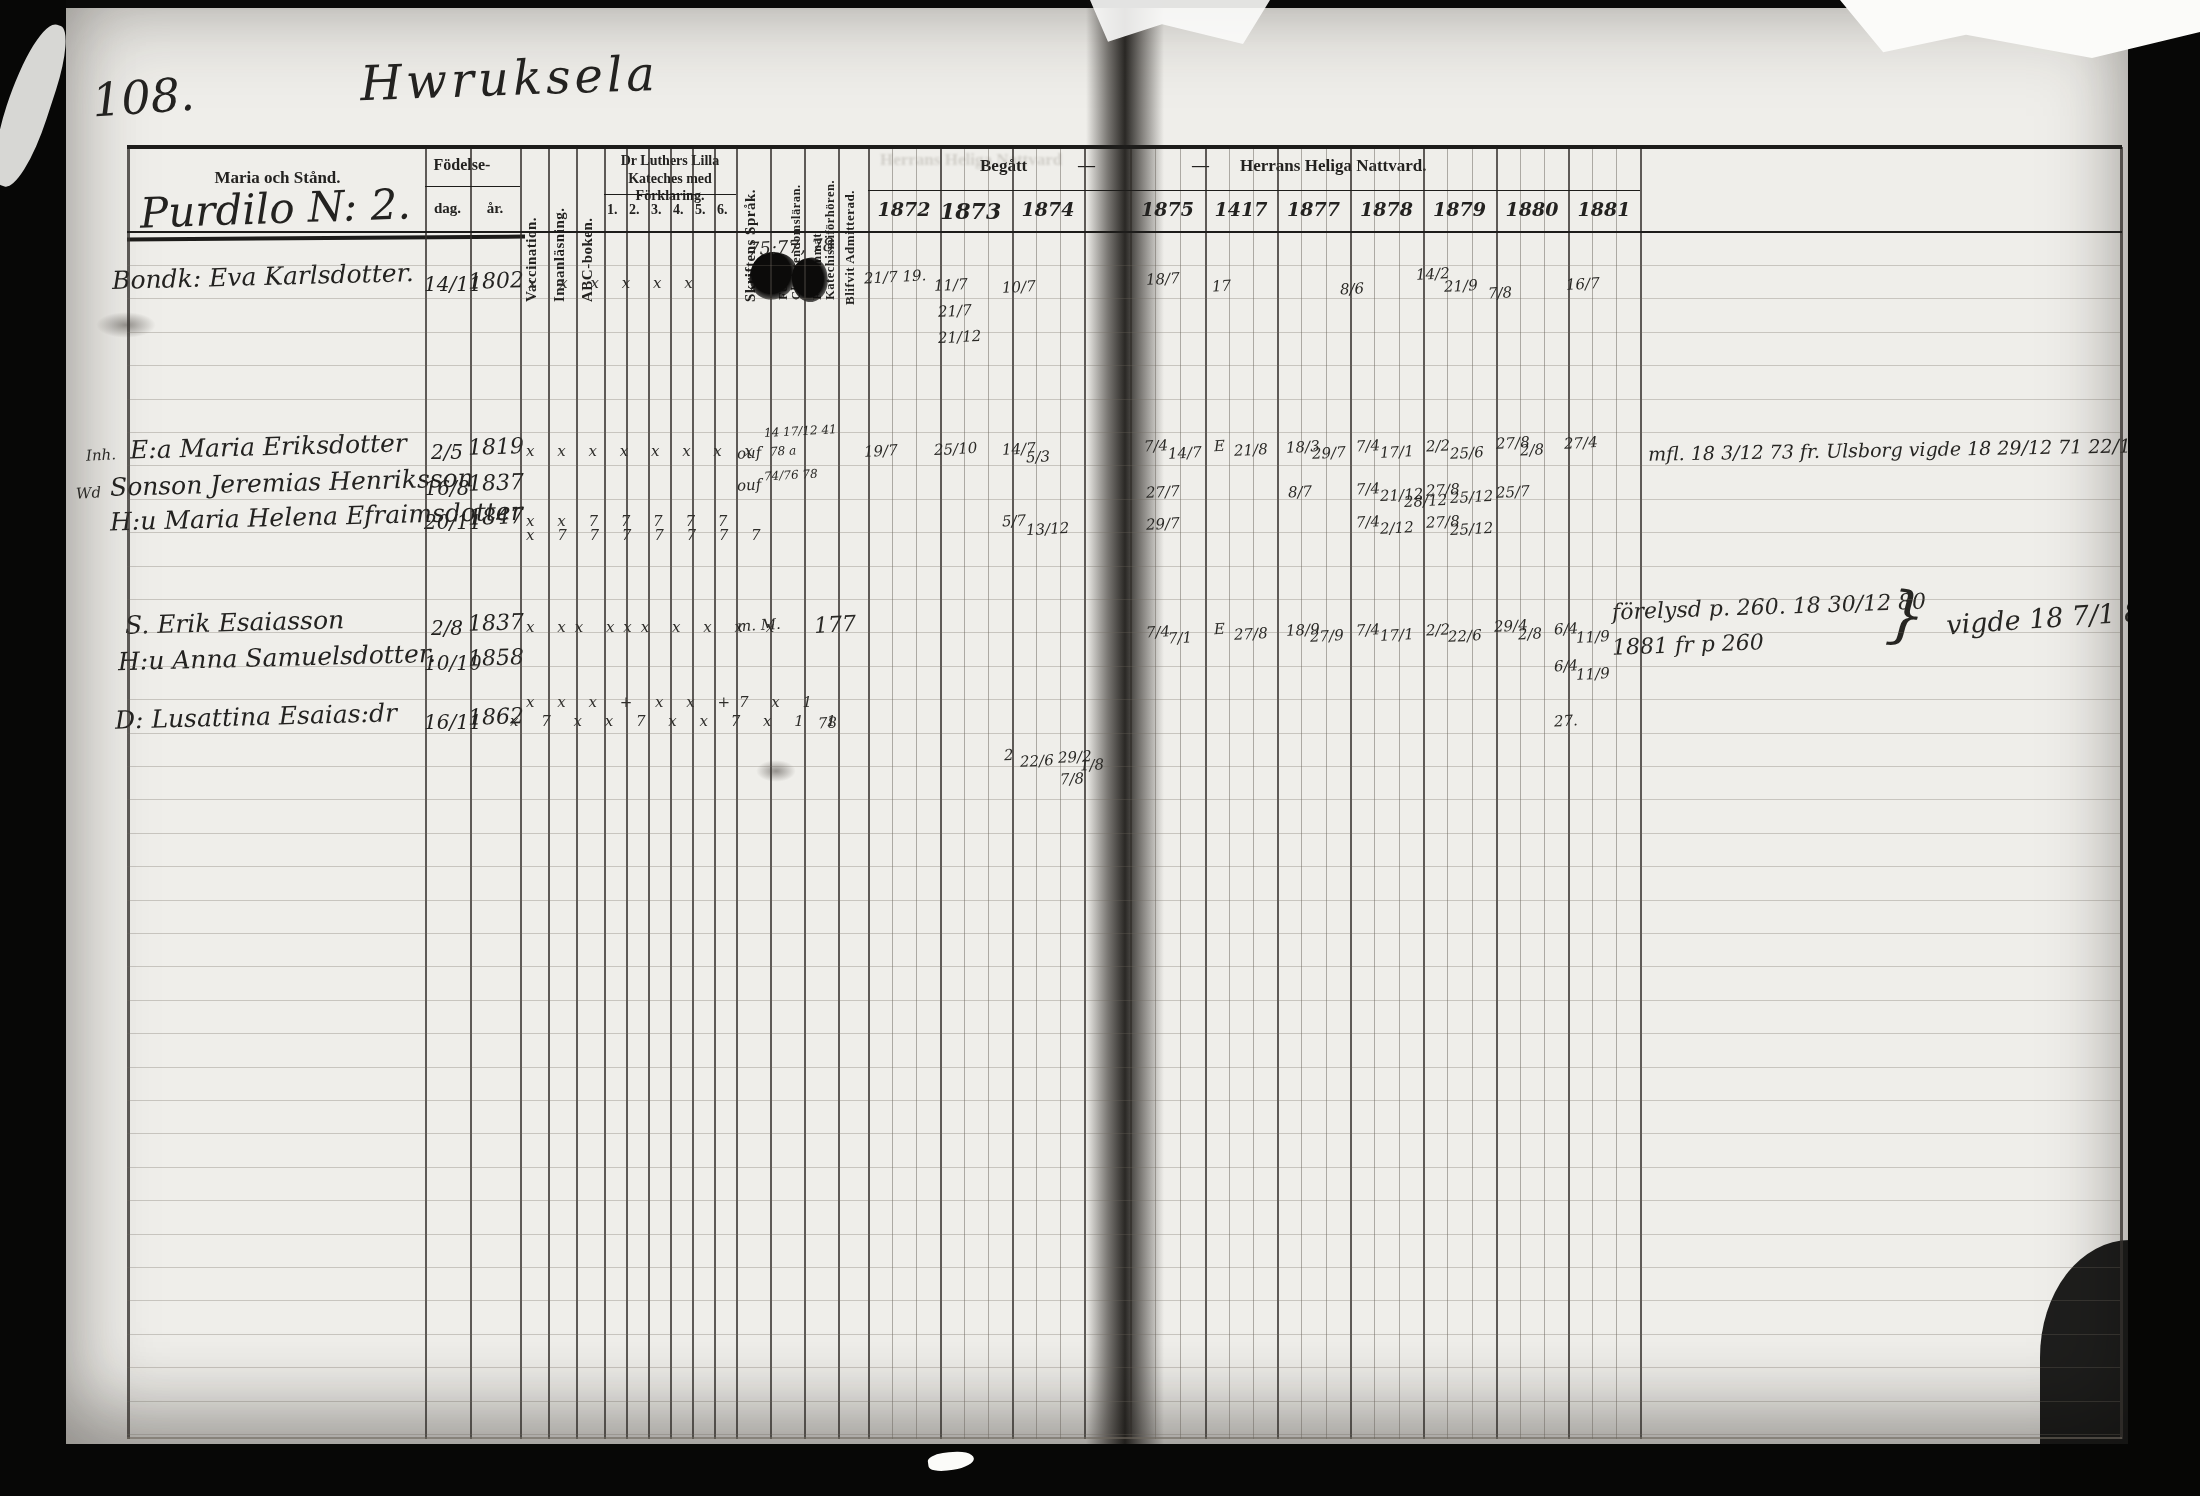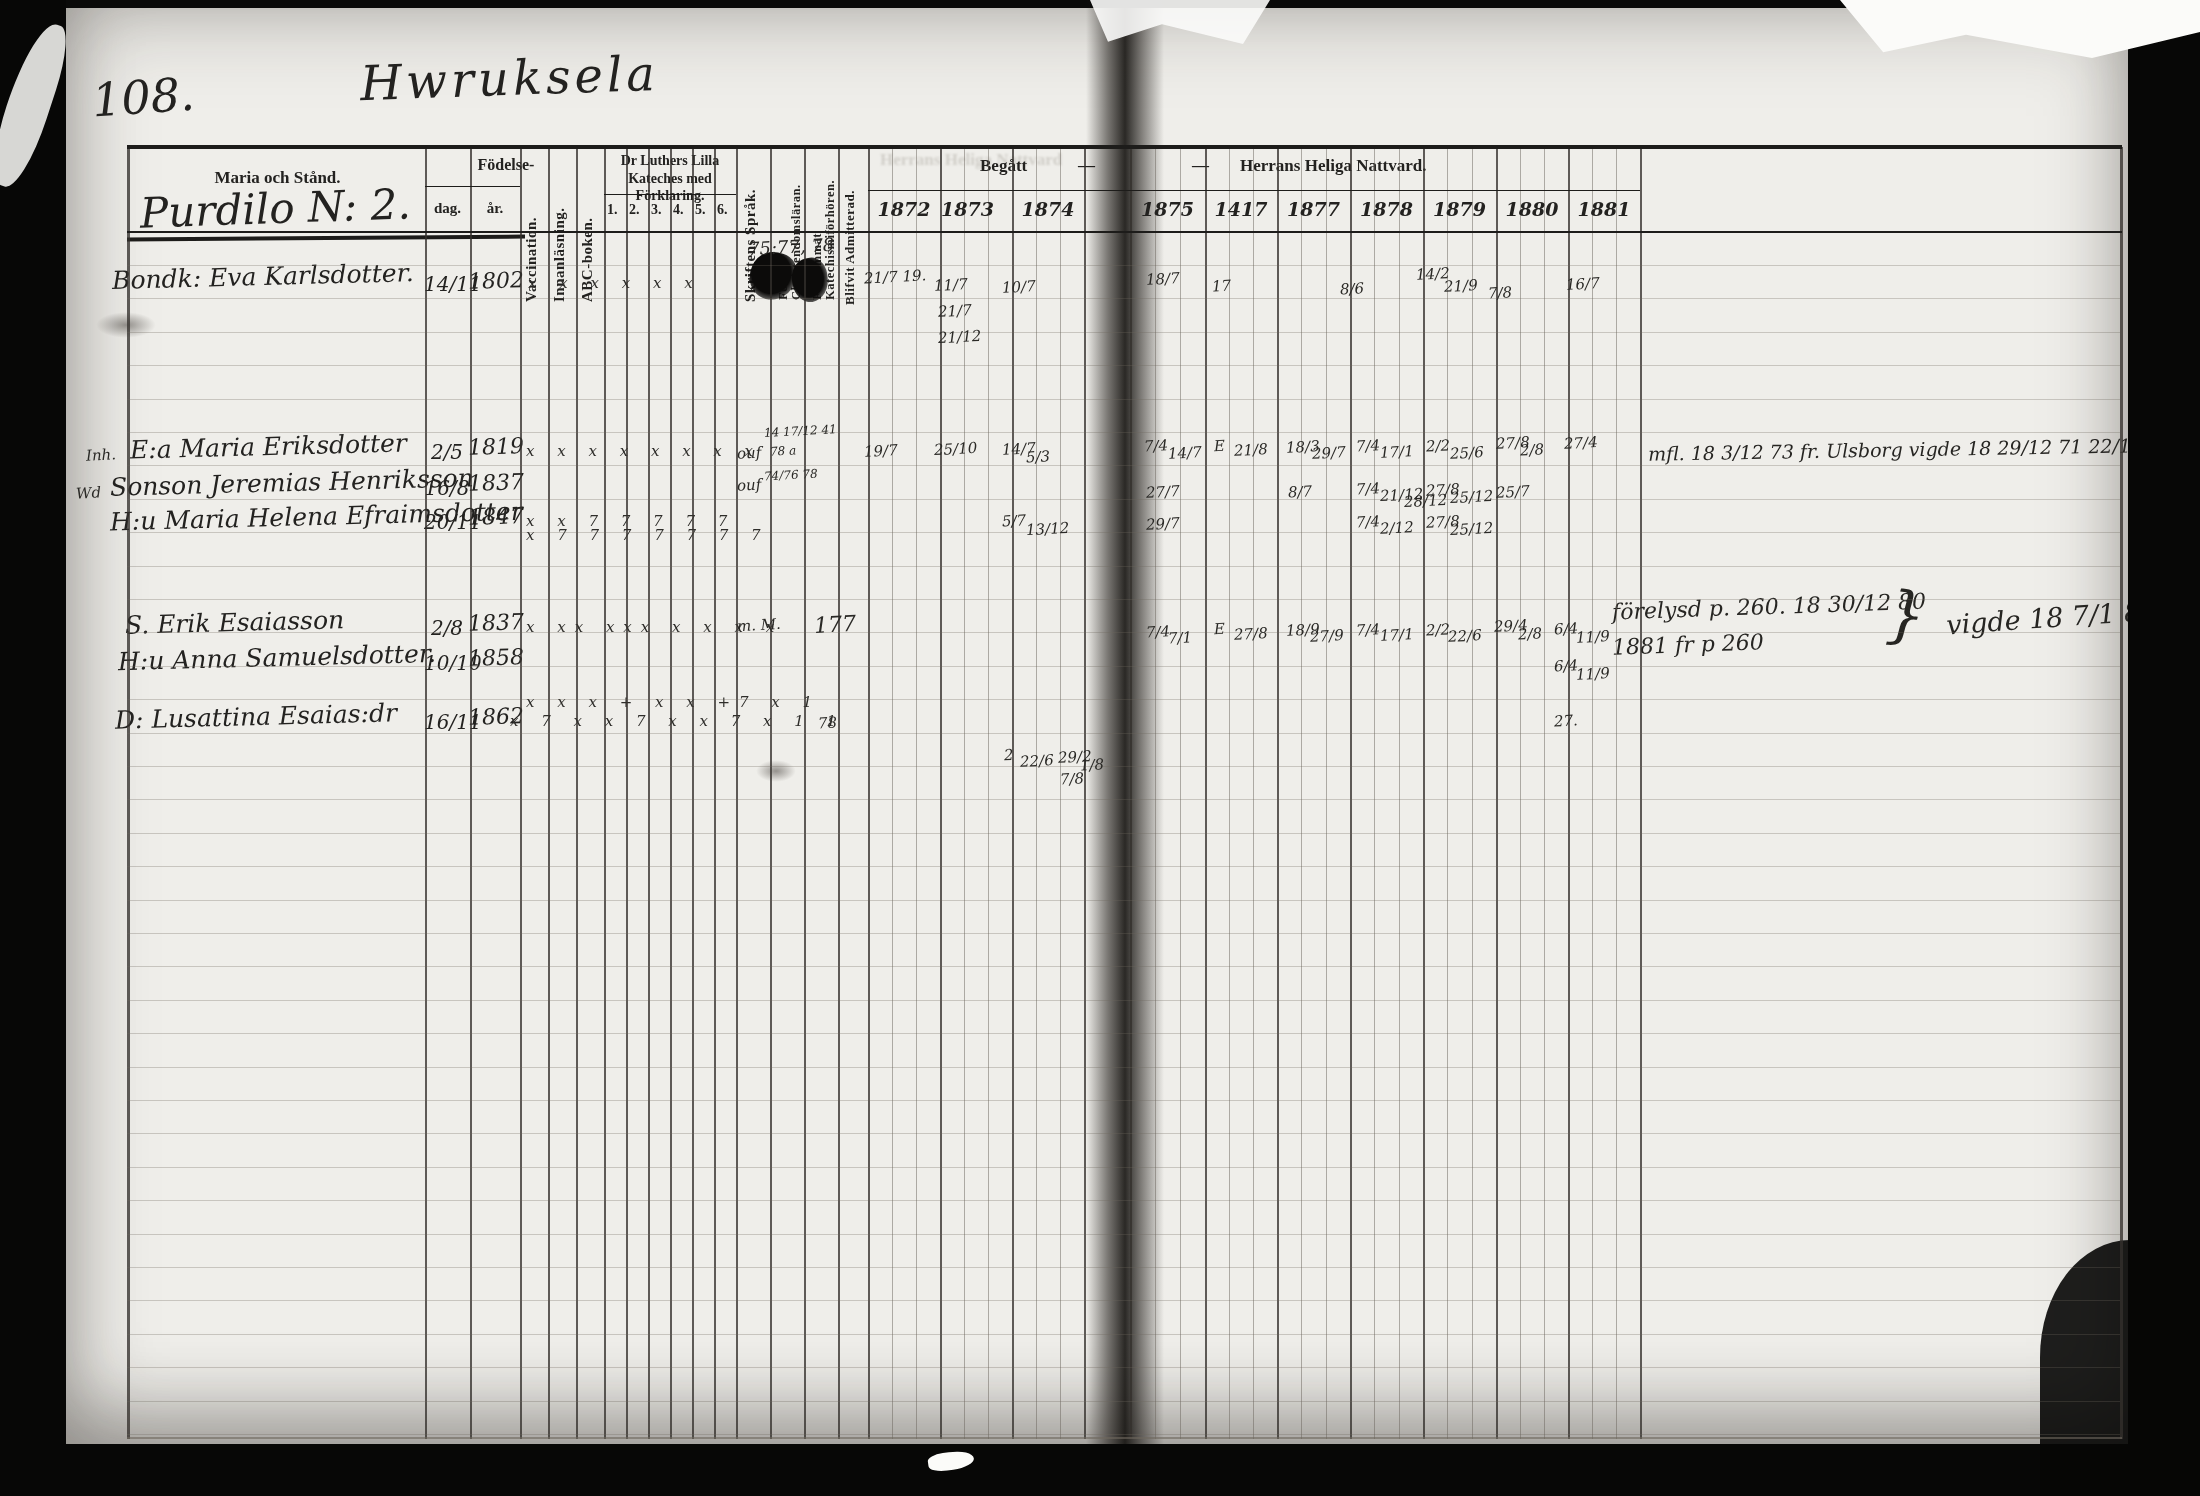--- a/index.html
+++ b/index.html
@@ -38,21 +38,21 @@
 </head>
 <body>
 
 <div id="stage">
   <div id="paper"></div>
 
   <div class="hw" style="position:absolute;left:92px;top:70px;font-size:46px;transform:rotate(-4deg);">108.</div>
   <div class="hw" style="position:absolute;left:360px;top:50px;font-size:48px;transform:rotate(-2deg);letter-spacing:4px;">Hwruksela</div>
 
   <div class="hdr" style="left:150px;top:168px;width:255px;text-align:center;font-size:17px;">Maria och Stånd.</div>
-  <div class="hdr" style="left:425px;top:156px;width:74px;text-align:center;font-size:16px;padding-left:44px;">Födelse-</div>
+  <div class="hdr" style="left:425px;top:156px;width:74px;text-align:center;font-size:16px;">Födelse-</div>
   <div class="hdr" style="left:425px;top:200px;width:45px;text-align:center;font-size:15px;">dag.</div>
   <div class="hdr" style="left:470px;top:200px;width:50px;text-align:center;font-size:15px;">år.</div>
   <div class="hdr vert" style="left:524px;top:152px;">Vaccination.</div>
   <div class="hdr vert" style="left:552px;top:152px;">Innanläsning.</div>
   <div class="hdr vert" style="left:580px;top:152px;">ABC-boken.</div>
   <div class="hdr" style="left:606px;top:152px;width:128px;text-align:center;font-size:14px;line-height:1.25;">Dr Luthers Lilla Kateches med Förklaring.</div>
   <div class="hdr vert" style="left:743px;top:152px;">Skriftens Språk.</div>
   <div class="hdr vert" style="left:777px;top:150px;font-size:12.5px;">Förstår Christendomsläran.</div>
   <div class="hdr vert" style="left:811px;top:150px;font-size:12.5px;">Försummat Katechismiförhören.</div>
   <div class="hdr vert" style="left:843px;top:155px;font-size:13px;">Blifvit Admitterad.</div>
@@ -221,21 +221,21 @@
     <div class="hline" style="left: 127px; top: 1367.2px; width: 1993px;"></div>
     <div class="hline" style="left: 127px; top: 1400.6px; width: 1993px;"></div>
     <div class="hline" style="left: 127px; top: 1434px; width: 1993px;"></div>
     <div class="hdr" style="left: 607px; top: 202px; font-size: 14px;">1.</div>
     <div class="hdr" style="left: 629px; top: 202px; font-size: 14px;">2.</div>
     <div class="hdr" style="left: 651px; top: 202px; font-size: 14px;">3.</div>
     <div class="hdr" style="left: 673px; top: 202px; font-size: 14px;">4.</div>
     <div class="hdr" style="left: 695px; top: 202px; font-size: 14px;">5.</div>
     <div class="hdr" style="left: 717px; top: 202px; font-size: 14px;">6.</div>
     <div class="hdr hw" style="left: 868px; top: 198px; width: 72px; text-align: center; font-size: 19px; font-weight: bold;">1872</div>
-    <div class="hdr hw" style="left: 940px; top: 198px; width: 54px; text-align: right; font-size: 19px; font-weight: bold;">1873</div>
+    <div class="hdr hw" style="left: 940px; top: 198px; width: 54px; text-align: center; font-size: 22px; font-weight: bold;">1873</div>
     <div class="hdr hw" style="left: 1012px; top: 198px; width: 72px; text-align: center; font-size: 19px; font-weight: bold;">1874</div>
     <div class="hdr hw" style="left: 1130px; top: 198px; width: 75px; text-align: center; font-size: 19px; font-weight: bold;">1875</div>
     <div class="hdr hw" style="left: 1205px; top: 198px; width: 72px; text-align: center; font-size: 19px; font-weight: bold;">1417</div>
     <div class="hdr hw" style="left: 1277px; top: 198px; width: 73px; text-align: center; font-size: 19px; font-weight: bold;">1877</div>
     <div class="hdr hw" style="left: 1350px; top: 198px; width: 73px; text-align: center; font-size: 19px; font-weight: bold;">1878</div>
     <div class="hdr hw" style="left: 1423px; top: 198px; width: 73px; text-align: center; font-size: 19px; font-weight: bold;">1879</div>
     <div class="hdr hw" style="left: 1496px; top: 198px; width: 72px; text-align: center; font-size: 19px; font-weight: bold;">1880</div>
     <div class="hdr hw" style="left: 1568px; top: 198px; width: 72px; text-align: center; font-size: 19px; font-weight: bold;">1881</div>
     <div class="mark" style="left: 748px; top: 236px; font-size: 18px;">75:77, 78</div>
     <div class="mark" style="left: 864px; top: 268px;">21/7 19.</div>

